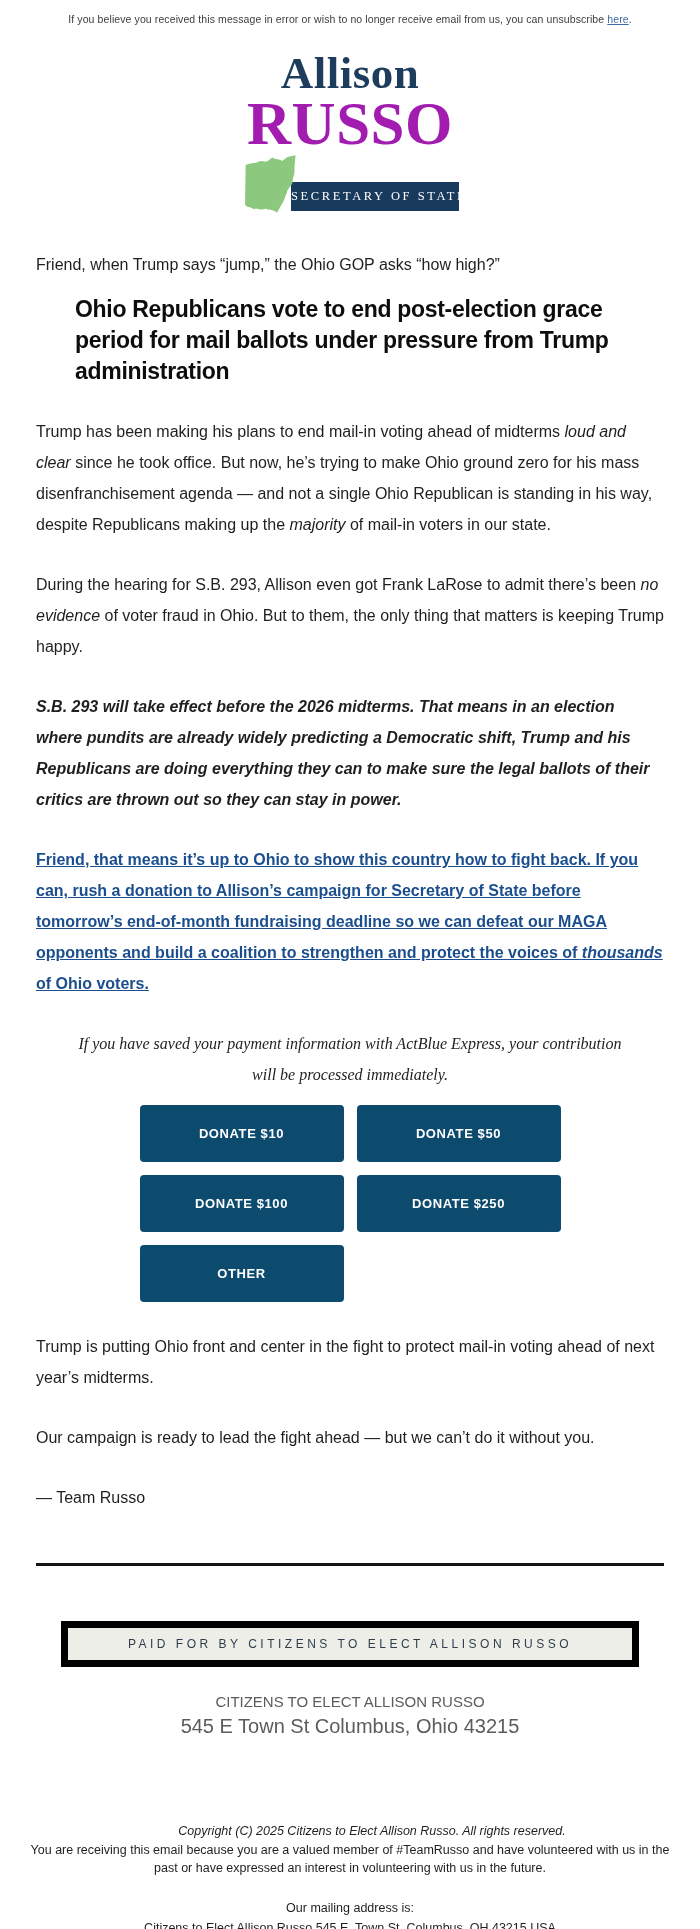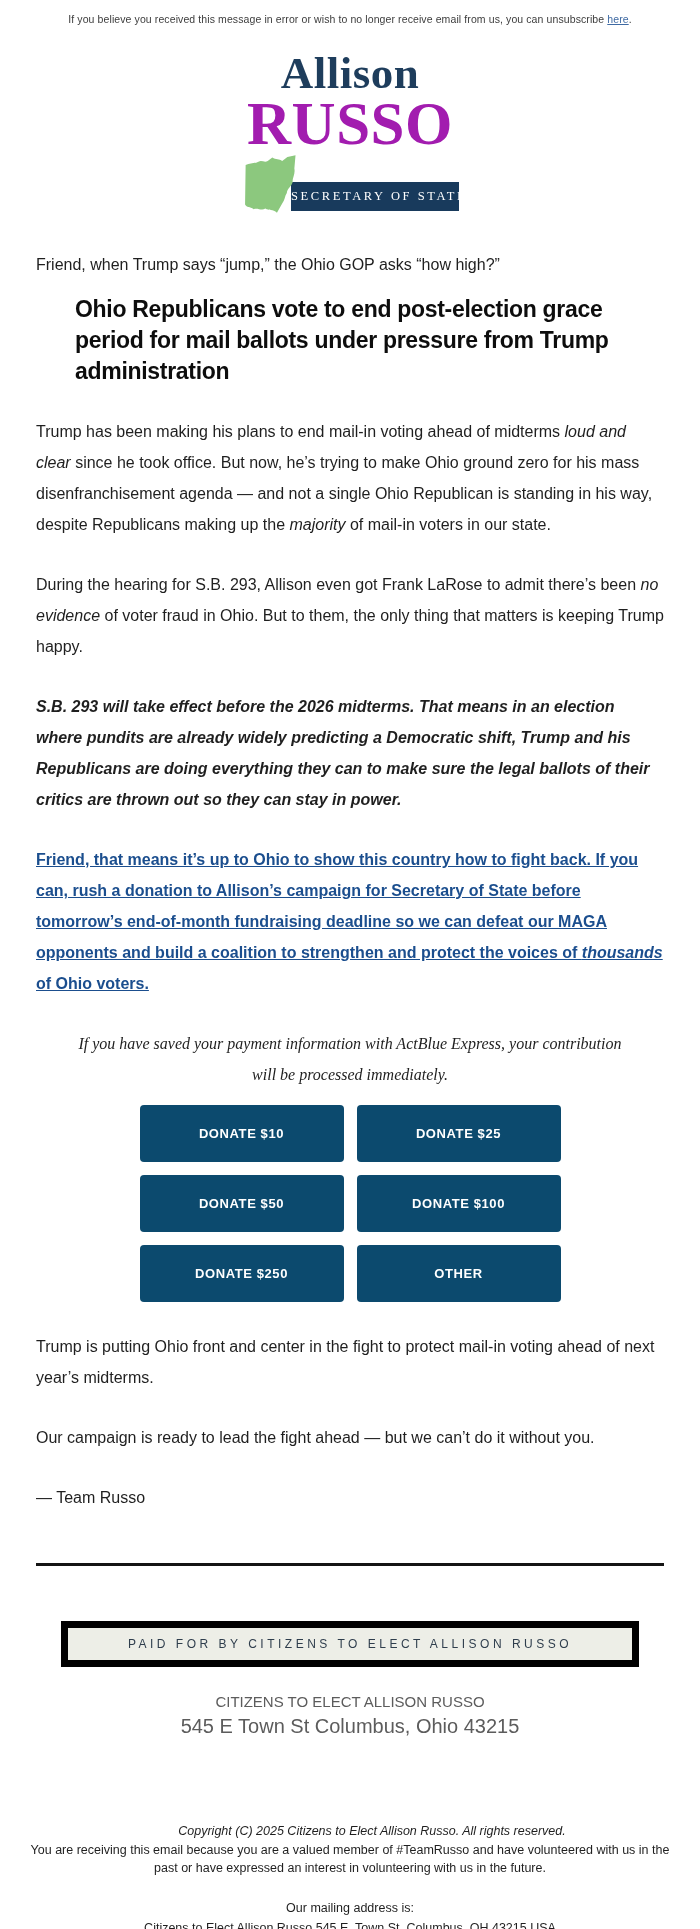--- a/index.html
+++ b/index.html
@@ -111,21 +111,20 @@
 
     <p><span>Trump has been making his plans to end mail-in voting ahead of midterms </span><em>loud and clear</em><span> since he took office. But now, he’s trying to make Ohio ground zero for his mass disenfranchisement agenda — and not a single Ohio Republican is standing in his way, despite Republicans making up the </span><em>majority</em><span> of mail-in voters in our state.</span></p>
     <p><span>During the hearing for S.B. 293, Allison even got Frank LaRose to admit there’s been </span><em>no evidence</em><span> of voter fraud in Ohio. But to them, the only thing that matters is keeping Trump happy.</span></p>
     <p class="bold">S.B. 293 will take effect before the 2026 midterms. That means in an election where pundits are already widely predicting a Democratic shift, Trump and his Republicans are doing everything they can to make sure the legal ballots of their critics are thrown out so they can stay in power.</p>
     <p class="linkp"><span>Friend, that means it’s up to Ohio to show this country how to fight back. If you can, rush a donation to Allison’s campaign for Secretary of State before tomorrow’s end-of-month fundraising deadline so we can defeat our MAGA opponents and build a coalition to strengthen and protect the voices of </span><em>thousands</em><span> of Ohio voters.</span></p>
 
     <p class="actblue">If you have saved your payment information with ActBlue Express, your contribution will be processed immediately.</p>
 
     <div class="donate-grid">
       <div class="donate-btn">DONATE $10</div>
-      <div class="donate-btn">DONATE $25</div>
       <div class="donate-btn">DONATE $50</div>
       <div class="donate-btn">DONATE $100</div>
       <div class="donate-btn">DONATE $250</div>
       <div class="donate-btn">OTHER</div>
     </div>
 
     <p>Trump is putting Ohio front and center in the fight to protect mail-in voting ahead of next year’s midterms.</p>
     <p>Our campaign is ready to lead the fight ahead — but we can’t do it without you.</p>
     <p class="signoff">— Team Russo</p>
   </div>

